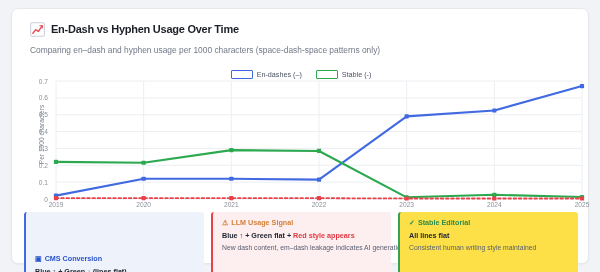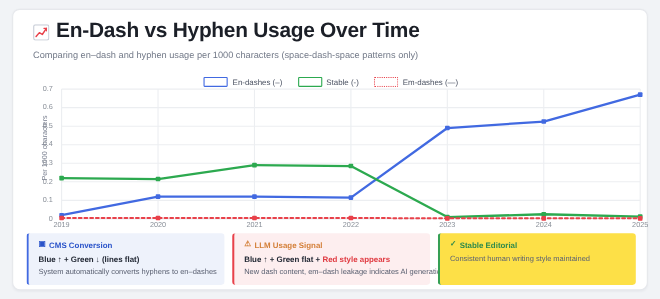--- a/index.html
+++ b/index.html
@@ -38,21 +38,21 @@
     align-items: center;
     gap: 6px;
   }
   #chart-glyph {
     width: 15px;
     height: 15px;
     flex: 0 0 auto;
     display: block;
   }
   #title {
-    font-size: 19px;
+    font-size: 11px;
     font-weight: bold;
     color: #1b1f27;
     letter-spacing: -0.25px;
     line-height: 16px;
     white-space: nowrap;
   }
   #subtitle {
     margin-top: 8px;
     font-size: 8.4px;
     color: #717887;
@@ -156,21 +156,21 @@
   .insight.green { background: #fde047; border-left-color: #36a055; }
   .ins-head {
     font-size: 7.2px;
     font-weight: bold;
     line-height: 9px;
     white-space: nowrap;
     display: flex;
     align-items: center;
     gap: 3px;
   }
-  .insight.blue  .ins-head { color: #2a53c9; }
+  .insight.blue  .ins-head { color: #2a53c9; margin-top: 36px; }
   .insight.red   .ins-head { color: #d4803a; }
   .insight.green .ins-head { color: #2f8a4c; }
   .ins-sub {
     margin-top: 3.5px;
     font-size: 7.2px;
     font-weight: bold;
     color: #212733;
     line-height: 9px;
     white-space: nowrap;
   }
@@ -202,24 +202,20 @@
   </div>
 
   <div id="legend">
     <div class="legend-item">
       <span class="legend-swatch" style="border:1.3px solid #4169e1;"></span>
       <span class="legend-label">En-dashes (–)</span>
     </div>
     <div class="legend-item">
       <span class="legend-swatch" style="border:1.3px solid #2ca94f;"></span>
       <span class="legend-label">Stable (-)</span>
-    </div>
-    <div class="legend-item">
-      <span class="legend-swatch" style="border:1.3px dotted #e8414a;"></span>
-      <span class="legend-label">Em-dashes (—)</span>
     </div>
   </div>
 
   <div id="plot-wrap">
     <div id="ylabel">Per 1000 characters</div>
     <div id="ytick-holder">
         <div class="ytick" style="top: 120.5px;">0</div>
         <div class="ytick" style="top: 103.643px;">0.1</div>
         <div class="ytick" style="top: 86.7857px;">0.2</div>
         <div class="ytick" style="top: 69.9286px;">0.3</div>
@@ -304,17 +300,18 @@
       </div>
       <div class="ins-sub"><span>Blue ↑ + Green flat + </span><span class="accent-red">Red style appears</span></div>
       <div class="ins-body">New dash content, em–dash leakage indicates AI generation</div>
     </div>
 
     <div class="insight green">
       <div class="ins-head">
         <span class="ins-icon">✓</span>
         <span>Stable Editorial</span>
       </div>
+      <div class="ins-sub">All lines flat</div>
       <div class="ins-body">Consistent human writing style maintained</div>
     </div>
 
   </div>
 </div>
 
 </body></html>

